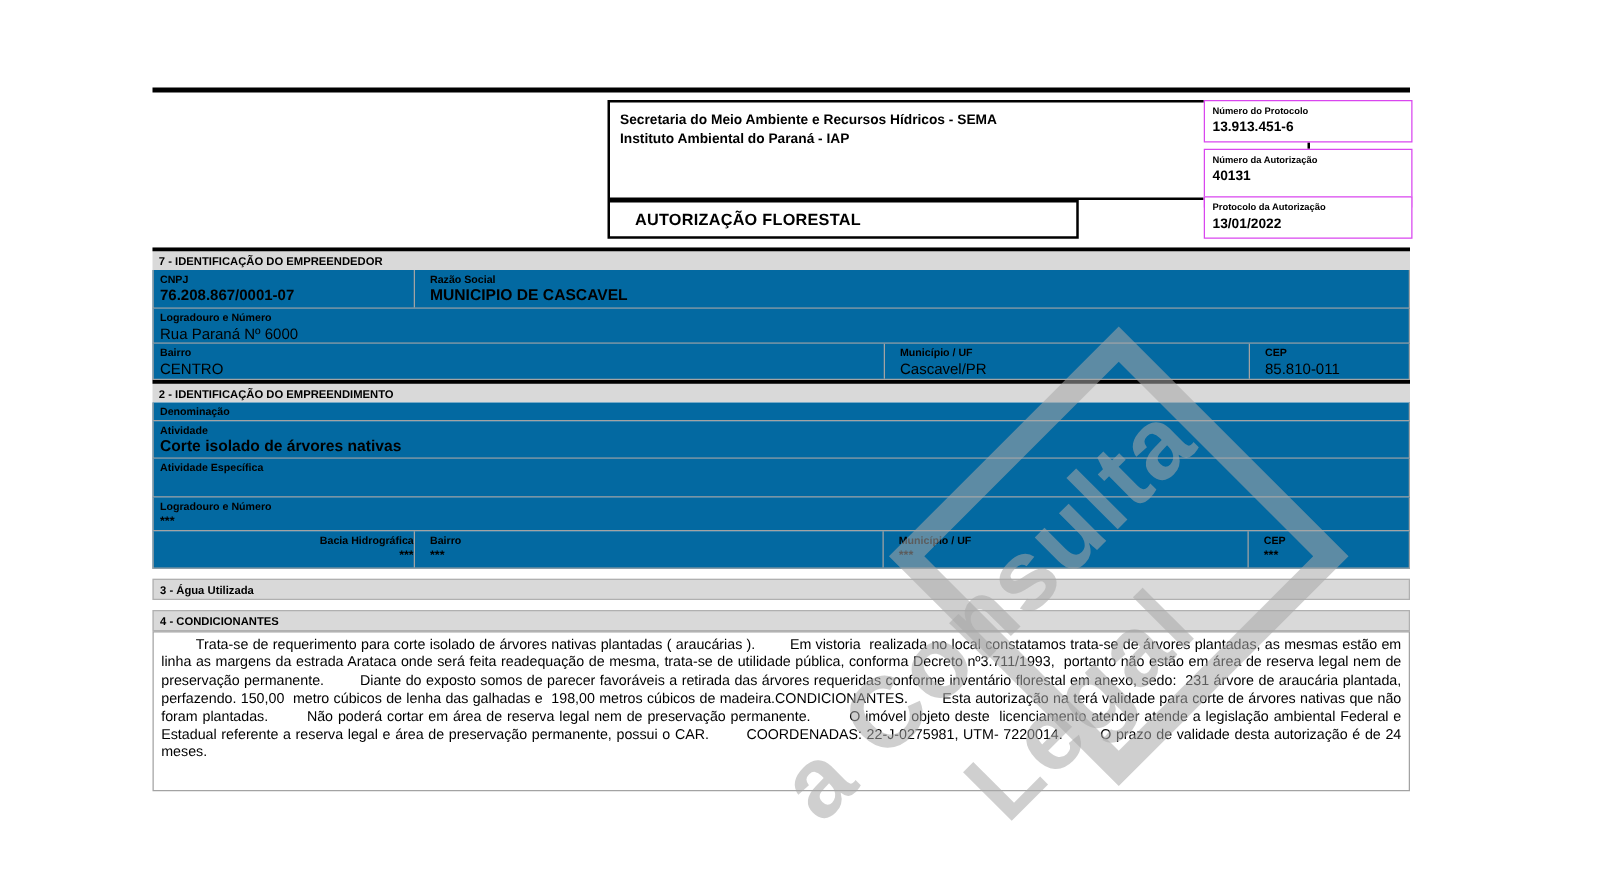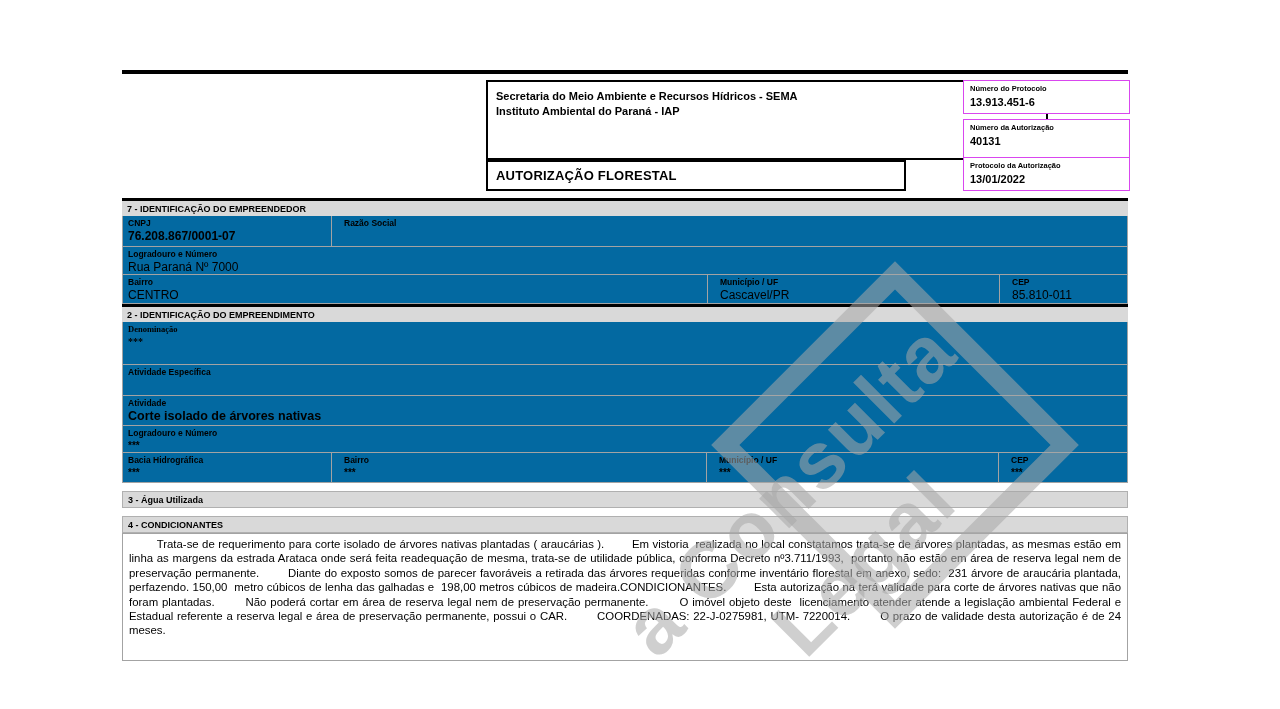--- a/index.html
+++ b/index.html
@@ -10,23 +10,23 @@
   .doc{position:absolute;left:122px;top:70px;width:1006px;}
   .topline{height:4px;background:#000;}
   
   .header{position:relative;height:124px;}
   .org-box{
     position:absolute;left:364px;top:6px;width:562px;height:80px;
     border:2px solid #000;box-sizing:border-box;padding:7px 6px 0 8px;
   }
   .org-box .org-line{font-weight:bold;font-size:11px;line-height:15px;}
   .title-box{
-    position:absolute;left:364px;top:86px;width:420px;height:31px;
+    position:absolute;left:364px;top:86px;width:377px;height:31px;
     border:2px solid #000;box-sizing:border-box;display:flex;align-items:center;
-    padding-left:8px;font-weight:bold;font-size:13px;letter-spacing:.2px;
+    padding-left:20px;font-weight:bold;font-size:13px;letter-spacing:.2px;
   }
   .num-box{
     position:absolute;left:841px;width:167px;border:1px solid #d946ef;
     box-sizing:border-box;padding:3px 0 0 6px;background:#fff;
   }
   .num-box .nlbl{font-size:7.5px;font-weight:bold;}
   .num-box .nval{font-size:11px;font-weight:bold;margin-top:3px;}
   .nb1{top:6px;height:34px;}
   .nb2{top:45px;height:47px;}
   .nb3{top:83px;height:34px;}
@@ -96,77 +96,78 @@
 
     <div class="sec-bar sec-black">7 - IDENTIFICAÇÃO DO EMPREENDEDOR</div>
 
     <div class="frow" style="height:31px;">
       <div class="cell" style="width:208px;">
         <div class="lbl">CNPJ</div>
         <div class="val bold">76.208.867/0001-07</div>
       </div>
       <div class="cell" style="flex:1;">
         <div class="lbl">Razão Social</div>
+        <div class="val bold" style="font-size:12.5px;">MUNICIPIO DE CASCAVEL</div>
       </div>
     </div>
 
     <div class="frow" style="height:28px;">
       <div class="cell" style="flex:1;">
         <div class="lbl">Logradouro e Número</div>
-        <div class="val">Rua Paraná Nº 7000</div>
+        <div class="val">Rua Paraná Nº 6000</div>
       </div>
     </div>
 
     <div class="frow" style="height:29px;">
       <div class="cell" style="width:584px;">
         <div class="lbl">Bairro</div>
         <div class="val">CENTRO</div>
       </div>
       <div class="cell" style="width:292px;">
         <div class="lbl">Município / UF</div>
         <div class="val">Cascavel/PR</div>
       </div>
       <div class="cell" style="flex:1;">
         <div class="lbl">CEP</div>
         <div class="val">85.810-011</div>
       </div>
     </div>
 
     <div class="sec-bar sec-black">2 - IDENTIFICAÇÃO DO EMPREENDIMENTO</div>
 
-    <div class="frow" style="height:43px;font-family:Liberation Serif, serif;">
+    <div class="frow" style="height:15px;">
       <div class="cell" style="flex:1;">
         <div class="lbl">Denominação</div>
         <div class="val small">***</div>
+      </div>
+    </div>
+
+    <div class="frow" style="height:30px;">
+      <div class="cell" style="flex:1;">
+        <div class="lbl">Atividade</div>
+        <div class="val bold" style="font-size:12.5px;">Corte isolado de árvores nativas</div>
       </div>
     </div>
 
     <div class="frow" style="height:31px;">
       <div class="cell" style="flex:1;">
         <div class="lbl">Atividade Específica</div>
         <div class="val"></div>
-      </div>
-    </div>
-
-    <div class="frow" style="height:30px;">
-      <div class="cell" style="flex:1;">
-        <div class="lbl">Atividade</div>
-        <div class="val bold" style="font-size:12.5px;">Corte isolado de árvores nativas</div>
       </div>
     </div>
 
     <div class="frow" style="height:27px;">
       <div class="cell" style="flex:1;">
         <div class="lbl">Logradouro e Número</div>
         <div class="val small">***</div>
       </div>
     </div>
 
     <div class="frow" style="height:30px;">
-      <div class="cell" style="width:208px;">
+      <div class="cell" style="width:208px;text-align:right;">
         <div class="lbl">Bacia Hidrográfica</div>
         <div class="val small">***</div>
       </div>
       <div class="cell" style="width:375px;">
         <div class="lbl">Bairro</div>
         <div class="val small">***</div>
       </div>
       <div class="cell" style="width:292px;">
         <div class="lbl">Município / UF</div>
         <div class="val small">***</div>

